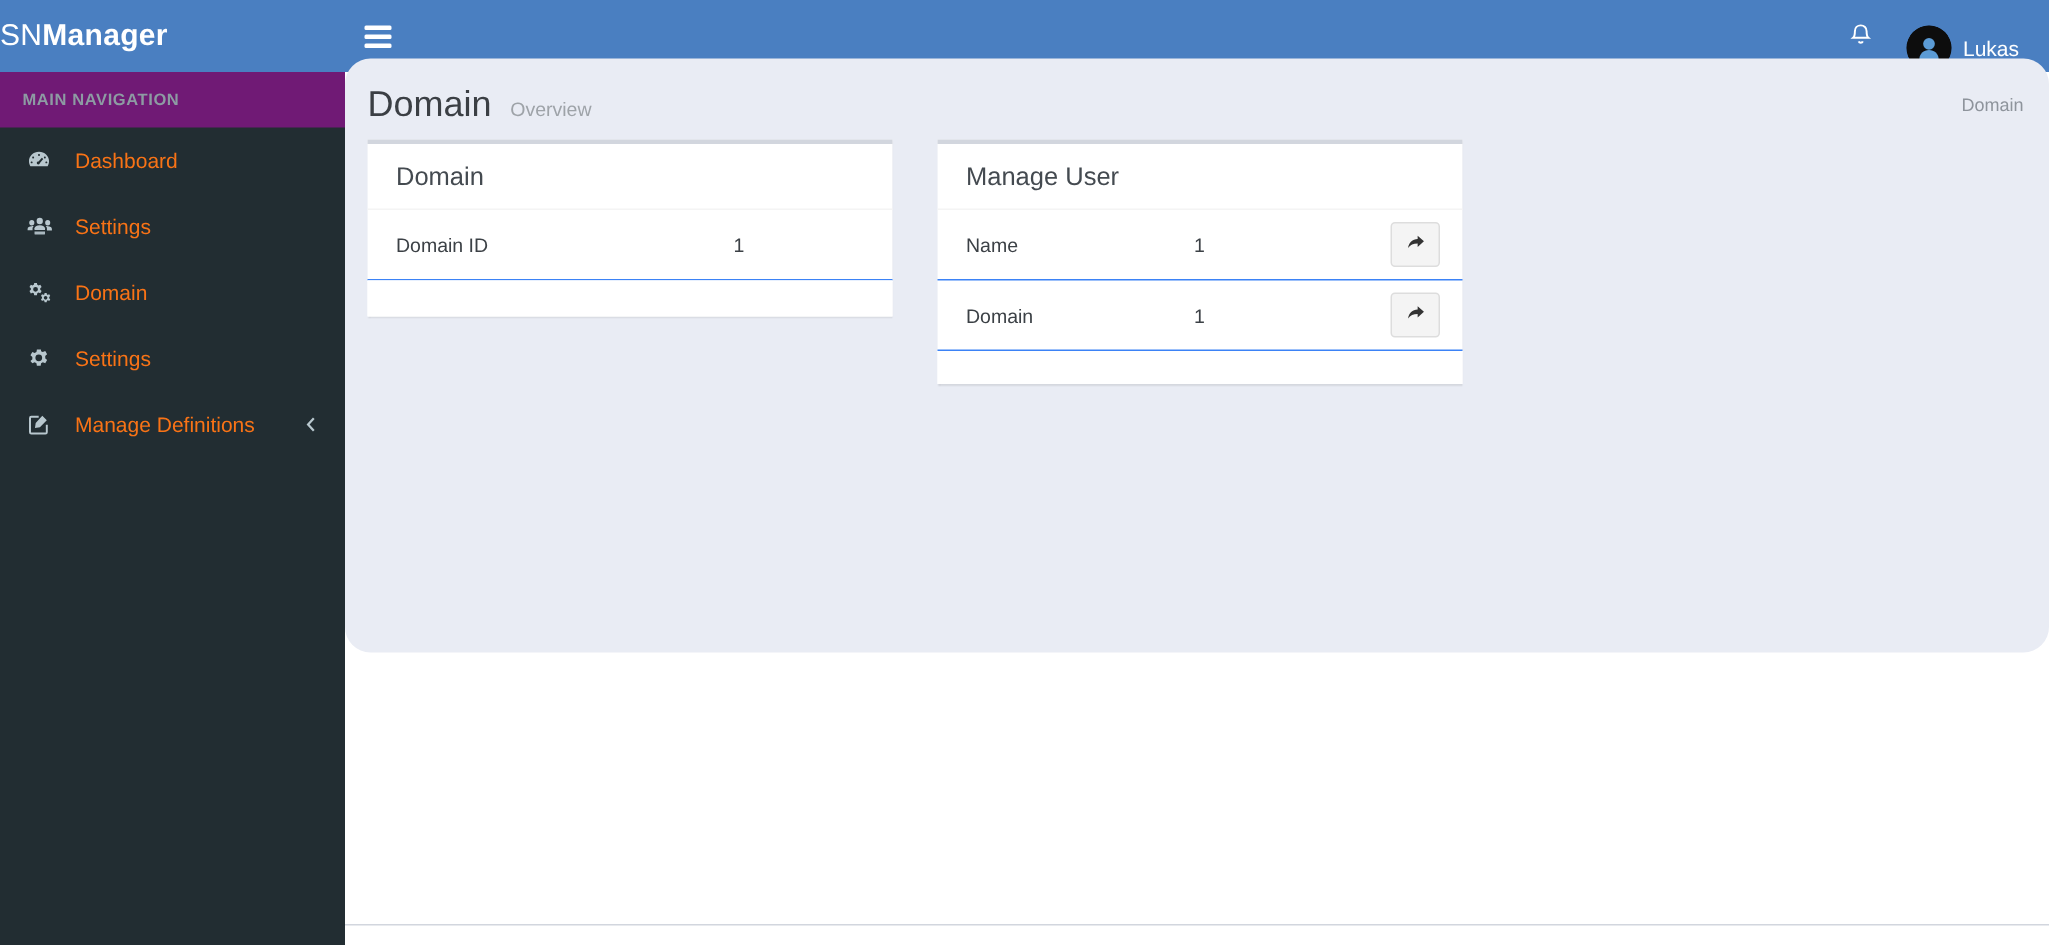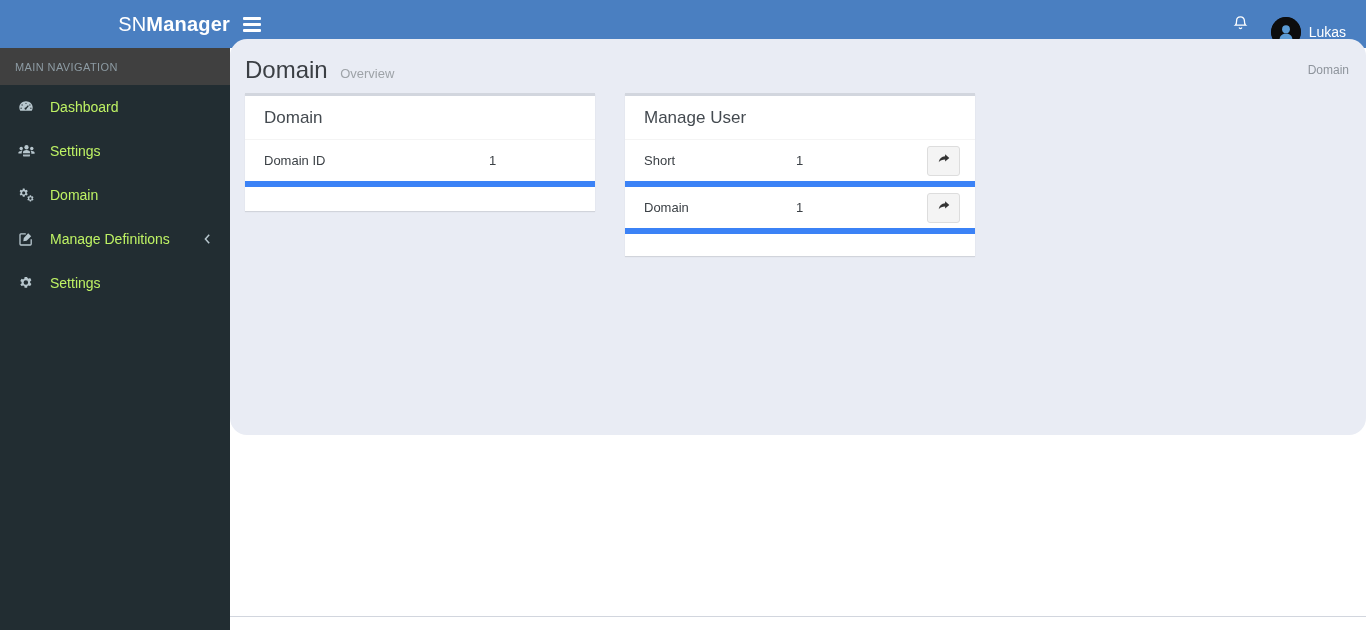--- a/index.html
+++ b/index.html
@@ -27,49 +27,50 @@
     height: 630px;
     background: #222d32;
   }
 
   .logo {
     height: 48px;
     background: #4a7fc1;
     color: #ffffff;
     font-size: 20px;
     line-height: 48px;
-    text-align: right;
+    text-align: left;
     letter-spacing: .2px;
     overflow: hidden;
     white-space: nowrap;
   }
   .logo .logo-light { font-weight: 300; }
   .logo .logo-bold { font-weight: bold; }
 
   .nav-header {
     height: 37px;
-    background: #404040;
+    background: #701a75;
     color: #8d9ba3;
     font-size: 11px;
     letter-spacing: .4px;
     padding: 0 15px;
     display: flex;
     align-items: center;
     text-transform: uppercase;
+    font-weight: bold;
   }
 
   .nav-list { list-style: none; }
 
   .nav-item {
     position: relative;
     display: flex;
     align-items: center;
     height: 44px;
     padding: 0 15px 0 15px;
-    color: #bef264;
+    color: #f97316;
     font-size: 14px;
     cursor: pointer;
     border-left: 3px solid transparent;
     user-select: none;
   }
 
   .nav-icon {
     width: 24px;
     min-width: 24px;
     display: inline-flex;
@@ -230,21 +231,21 @@
     font-weight: 400;
     color: #444a50;
   }
 
   .card-body { padding: 0; }
 
   .info-row {
     display: flex;
     align-items: center;
     padding: 0 15px 0 19px;
-    border-bottom: 6px solid #3b82f6;
+    border-bottom: 1px solid #3b82f6;
     font-size: 13px;
     color: #3c4146;
   }
   .info-row.tall { height: 47px; }
   .info-row.tall-btn { height: 47px; }
 
   .info-label { width: 225px; white-space: nowrap; }
   .info-label.narrow { width: 152px; }
   .info-value { flex: 1; white-space: nowrap; }
 
@@ -322,40 +323,40 @@
           <svg width="17" height="16" viewBox="0 0 17 16" fill="currentColor">
             <path d="M6.6 1.6l.25 1.25c.3.1.58.25.83.43l1.17-.5.9 1.55-.95.85c.04.16.06.33.06.5s-.02.34-.06.5l.95.85-.9 1.55-1.17-.5c-.25.18-.53.33-.83.43L6.6 9.8H4.8l-.25-1.25c-.3-.1-.58-.25-.83-.43l-1.17.5-.9-1.55.95-.85a2.9 2.9 0 0 1 0-1l-.95-.85.9-1.55 1.17.5c.25-.18.53-.33.83-.43L4.8 1.6h1.8zM5.7 4.3a1.6 1.6 0 1 0 0 3.2 1.6 1.6 0 0 0 0-3.2z"></path>
             <path d="M13.1 8.3l.2.95c.23.08.44.19.63.33l.9-.38.68 1.18-.72.65c.03.12.04.25.04.38s-.01.26-.04.38l.72.65-.68 1.18-.9-.38c-.19.14-.4.25-.63.33l-.2.95h-1.37l-.2-.95a2.3 2.3 0 0 1-.63-.33l-.9.38-.68-1.18.72-.65a2.2 2.2 0 0 1 0-.76l-.72-.65.68-1.18.9.38c.19-.14.4-.25.63-.33l.2-.95h1.37zm-.69 2.05a1.2 1.2 0 1 0 0 2.4 1.2 1.2 0 0 0 0-2.4z"></path>
           </svg>
         </span>
         <span class="nav-label">Domain</span>
       </li>
 
       <li class="nav-item">
         <span class="nav-icon">
+          <svg width="16" height="16" viewBox="0 0 16 16" fill="currentColor">
+            <path d="M9.1 1.4l.3 1.7c.42.15.81.37 1.16.64l1.6-.66 1.25 2.16-1.3 1.15c.05.23.08.47.08.71s-.03.48-.08.71l1.3 1.15-1.25 2.16-1.6-.66c-.35.27-.74.49-1.16.64l-.3 1.7H6.6l-.3-1.7a4.2 4.2 0 0 1-1.16-.64l-1.6.66L2.29 9.6l1.3-1.15a4.3 4.3 0 0 1 0-1.42L2.29 5.88 3.54 3.72l1.6.66c.35-.27.74-.49 1.16-.64l.3-1.7h2.5zM7.85 5.3a2.25 2.25 0 1 0 0 4.5 2.25 2.25 0 0 0 0-4.5z"></path>
+          </svg>
+        </span>
+        <span class="nav-label">Settings</span>
+      </li>
+
+      <li class="nav-item">
+        <span class="nav-icon">
           <svg width="16" height="16" viewBox="0 0 16 16" fill="none" stroke="currentColor" stroke-width="1.3">
             <path d="M13.2 8.2v4.9c0 .5-.4.9-.9.9H2.9c-.5 0-.9-.4-.9-.9V3.7c0-.5.4-.9.9-.9h4.9"></path>
             <path d="M10.2 2.2l3 3-4.6 4.6-3.3.5.5-3.3 4.4-4.8z" fill="currentColor" stroke="none"></path>
           </svg>
         </span>
         <span class="nav-label">Manage Definitions</span>
         <span class="nav-arrow">
           <svg width="9" height="12" viewBox="0 0 9 12" fill="none" stroke="currentColor" stroke-width="1.5">
             <path d="M6.2 1.8L2.4 6l3.8 4.2"></path>
           </svg>
         </span>
-      </li>
-
-      <li class="nav-item">
-        <span class="nav-icon">
-          <svg width="16" height="16" viewBox="0 0 16 16" fill="currentColor">
-            <path d="M9.1 1.4l.3 1.7c.42.15.81.37 1.16.64l1.6-.66 1.25 2.16-1.3 1.15c.05.23.08.47.08.71s-.03.48-.08.71l1.3 1.15-1.25 2.16-1.6-.66c-.35.27-.74.49-1.16.64l-.3 1.7H6.6l-.3-1.7a4.2 4.2 0 0 1-1.16-.64l-1.6.66L2.29 9.6l1.3-1.15a4.3 4.3 0 0 1 0-1.42L2.29 5.88 3.54 3.72l1.6.66c.35-.27.74-.49 1.16-.64l.3-1.7h2.5zM7.85 5.3a2.25 2.25 0 1 0 0 4.5 2.25 2.25 0 0 0 0-4.5z"></path>
-          </svg>
-        </span>
-        <span class="nav-label">Settings</span>
       </li>
 
     </ul>
   </aside>
 
   <header class="header">
 
     <div class="hamburger">
       <span></span>
       <span></span>
@@ -413,21 +414,21 @@
         <div class="card-footer"></div>
       </section>
 
       <section class="card card-domain-user">
         <div class="card-header">
           <h3 class="card-title">Manage User</h3>
         </div>
         <div class="card-body">
 
           <div class="info-row tall-btn">
-            <span class="info-label narrow">Short</span>
+            <span class="info-label narrow">Name</span>
             <span class="info-value">1</span>
             <button class="row-action">
               <span>
                 <svg width="14" height="14" viewBox="0 0 14 14" fill="currentColor">
                   <path d="M8.1 2.2v2.1C4.6 4.5 2.3 6.5 1.7 10.3c1.5-2 3.5-2.9 6.4-2.9v2.2l4.2-3.7-4.2-3.7z"></path>
                 </svg>
               </span>
             </button>
           </div>
 

